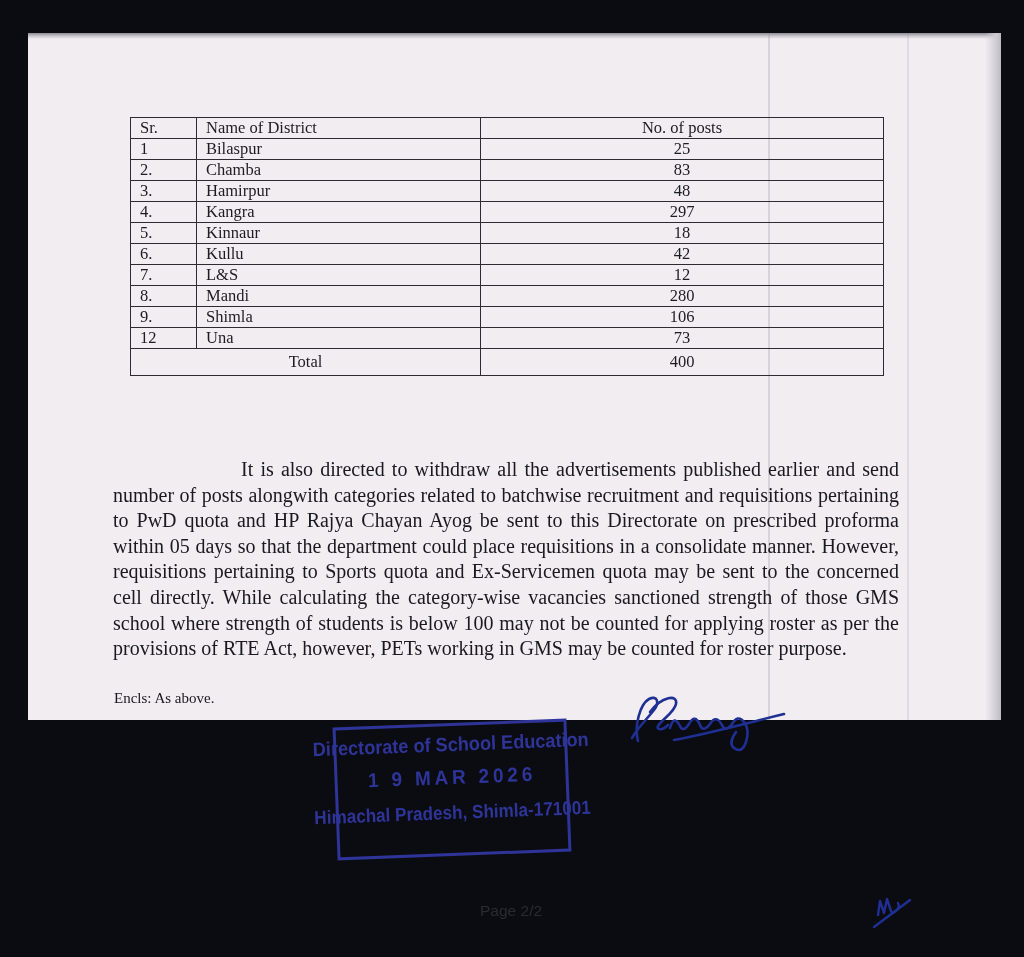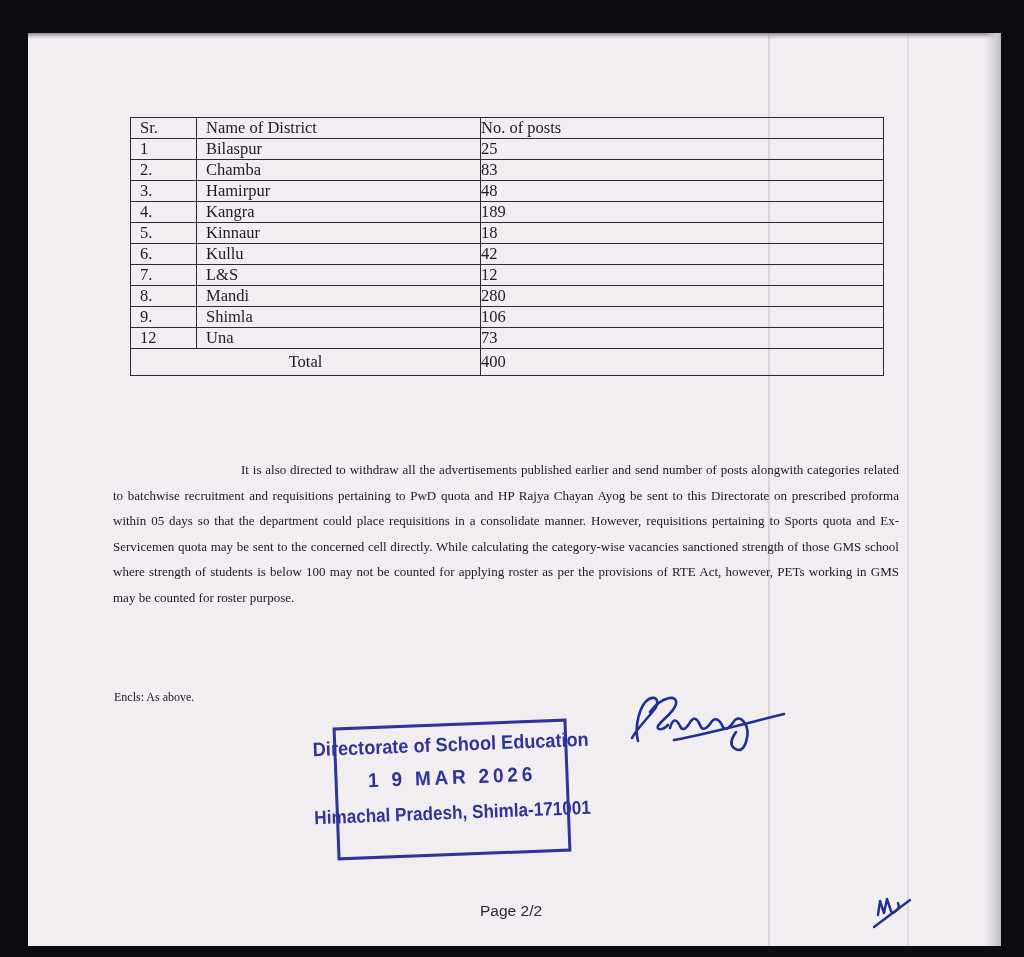--- a/index.html
+++ b/index.html
@@ -9,21 +9,21 @@
     --paper:#f1edf1;
     --bg:#0b0c11;
   }
   *{box-sizing:border-box;margin:0;padding:0;}
   body{width:1024px;height:957px;background:#000;overflow:hidden;}
   .scan{
     position:relative;width:1024px;height:957px;background:var(--bg);
     font-family:"Liberation Serif", serif;color:var(--ink);
   }
   .paper{
-    position:absolute;left:28px;top:33px;width:973px;height:913px;
+    position:absolute;left:28px;top:33px;width:973px;height:687px;
     background:var(--paper);
   }
   .paper-top-edge{
     position:absolute;left:0;top:0;width:100%;height:6px;
     background:linear-gradient(#8e8c96,#c9c5cc 50%,var(--paper));
   }
   .paper-right-edge{
     position:absolute;right:0;top:0;width:16px;height:100%;
     background:linear-gradient(to right, rgba(200,196,204,0), #cfccd4 70%, #bdbac2);
   }
@@ -38,31 +38,31 @@
     font-size:16.5px;color:var(--ink);
   }
   table.districts th, table.districts td{
     border:1.4px solid #2c2b31;height:21px;padding:0 0 0 9px;
     font-weight:normal;text-align:left;line-height:20px;
     overflow:hidden;white-space:nowrap;
   }
   table.districts .col-sr{width:66px;}
   table.districts .col-name{width:284px;}
   table.districts .col-posts{width:403px;}
-  table.districts th.c2, table.districts td.c2{padding:0;}
+  table.districts th.c2, table.districts td.c2{text-align:center;padding:0;}
   table.districts td.total-label{text-align:center;padding:3px;}
 
   
   .para{
     position:absolute;left:85px;top:424px;width:786px;
-    font-size:13px;line-height:25.6px;text-align:justify;
+    font-size:20px;line-height:25.6px;text-align:justify;
     text-indent:128px;color:#1a191f;
   }
   .encls{
-    position:absolute;left:86px;top:657px;font-size:12px;color:#1a191f;
+    position:absolute;left:86px;top:657px;font-size:15px;color:#1a191f;
   }
 
   
   .stamp{
     position:absolute;left:307px;top:690px;width:234px;height:133px;
     border:3px solid var(--stamp);transform:rotate(-2.2deg);
     color:var(--stamp);text-align:center;
     font-family:"Liberation Sans", sans-serif;
     display:flex;flex-direction:column;align-items:center;
   }
@@ -118,21 +118,21 @@
             <td class="c2">83</td>
           </tr>
           <tr>
             <td class="c0">3.</td>
             <td class="c1">Hamirpur</td>
             <td class="c2">48</td>
           </tr>
           <tr>
             <td class="c0">4.</td>
             <td class="c1">Kangra</td>
-            <td class="c2">189</td>
+            <td class="c2">297</td>
           </tr>
           <tr>
             <td class="c0">5.</td>
             <td class="c1">Kinnaur</td>
             <td class="c2">18</td>
           </tr>
           <tr>
             <td class="c0">6.</td>
             <td class="c1">Kullu</td>
             <td class="c2">42</td>

